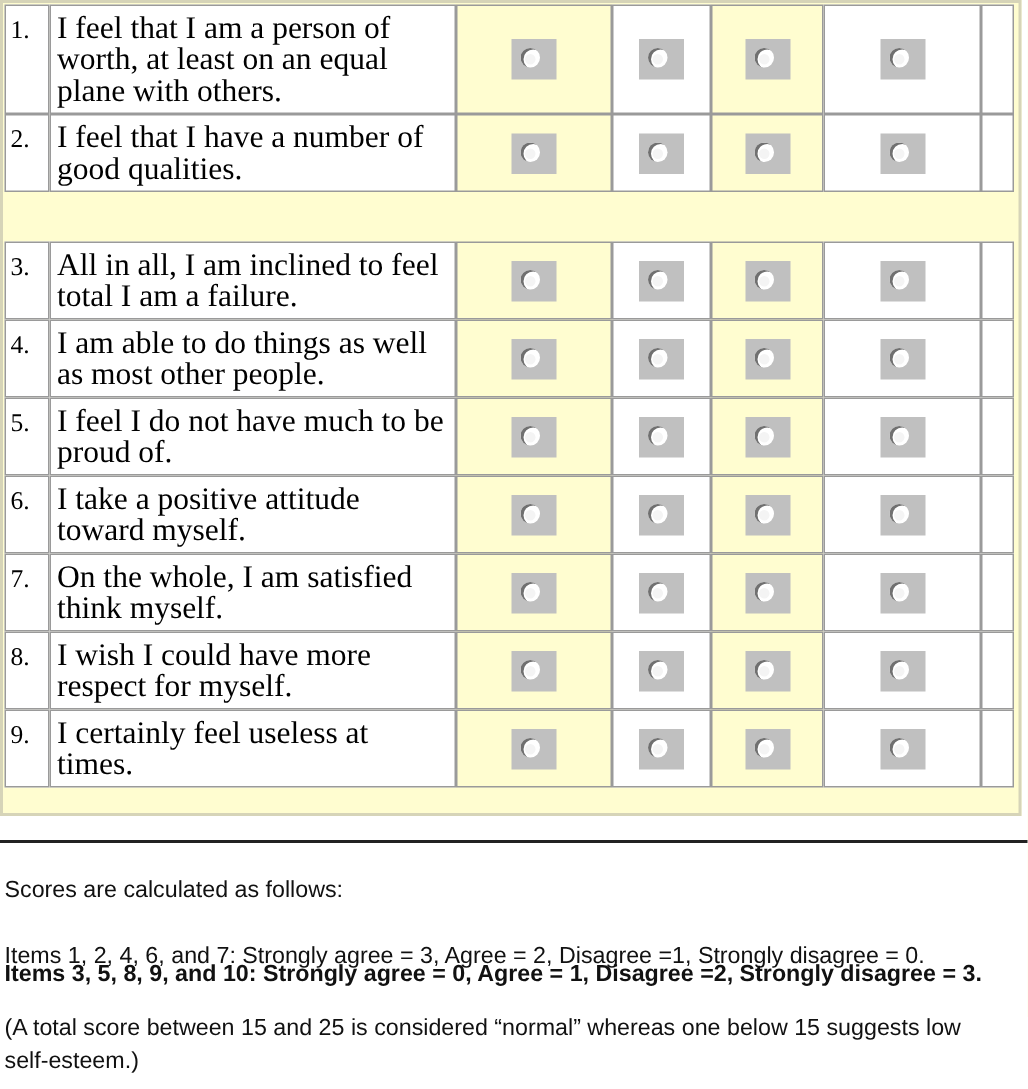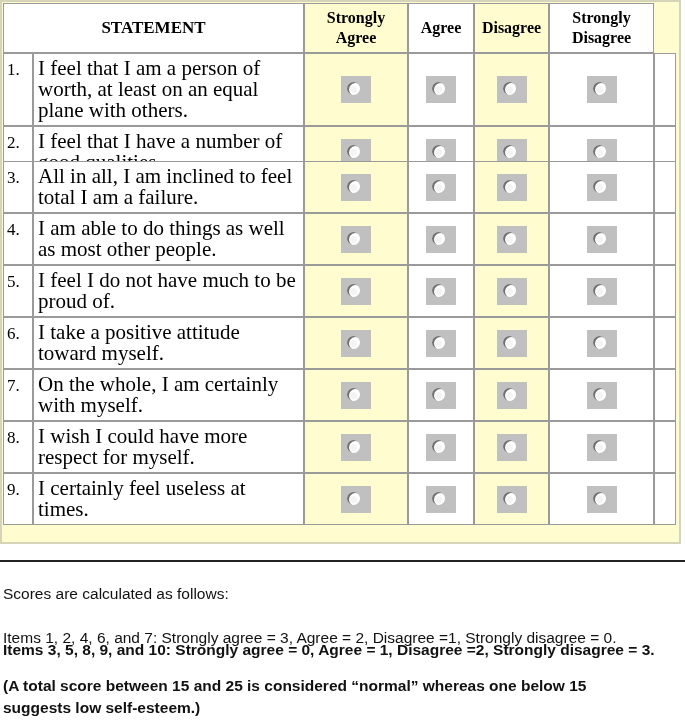--- a/index.html
+++ b/index.html
@@ -27,46 +27,38 @@
   .radio { display:inline-block; width:30px; height:27px; background:#c0c0c0; position:relative; vertical-align:middle; cursor:pointer; }
   .radio::before { content:""; position:absolute; left:6px; top:6px; width:13px; height:13px; border-radius:50%; background:#fff; box-shadow: inset 2px 1px 0 #707070; }
   .radio::after { content:""; position:absolute; left:9px; top:10px; width:7px; height:7px; border-radius:50%; background:#f4f4f4; }
 
   .rule { position:absolute; left:0; top:560px; width:685px; height:0; border-top:2px solid #222; }
   .notes { position:absolute; left:3px; top:567px; width:680px; font-family:"Liberation Sans", sans-serif; font-size:15.5px; line-height:22px; color:#111; }
   .notes p { margin:0; }
   .n1 { position:absolute; top:16px; white-space:nowrap; }
   .n2 { position:absolute; top:60px; white-space:nowrap; }
   .n3 { position:absolute; top:72px; white-space:nowrap;font-weight:bold; }
-  .n4 { position:absolute; top:108px; width:640px;font-weight:bold; }
+  .n4 { position:absolute; top:108px; width:640px; }
 </style>
 </head>
 <body>
 
 <div class="frame"></div>
 
 <table class="survey t1">
   <colgroup>
     <col style="width:30px">
       <col style="width:271px">
       <col style="width:104px">
       <col style="width:66px">
       <col style="width:75px">
       <col style="width:105px">
       <col style="width:22px">
   </colgroup>
   <tbody>
-      <tr>
-    <th class="hdr statement" colspan="2">STATEMENT</th>
-    <th class="hdr yellow">Strongly Agree</th>
-    <th class="hdr white">Agree</th>
-    <th class="hdr yellow">Disagree</th>
-    <th class="hdr white">Strongly Disagree</th>
-    <th class="hdr yellow" style="border:none;"></th>
-  </tr>
   <tr style="height:51px">
     <td class="num">1.</td>
     <td class="stmt">I feel that I am a person of worth, at least on an equal plane with others.</td>
     <td class="radio-cell yellow"><span class="radio"></span></td>
     <td class="radio-cell white"><span class="radio"></span></td>
     <td class="radio-cell yellow"><span class="radio"></span></td>
     <td class="radio-cell white"><span class="radio"></span></td>
     <td class="col-x"></td>
   </tr>
   <tr style="height:51px">
@@ -123,21 +115,21 @@
     <td class="num">6.</td>
     <td class="stmt">I take a positive attitude toward myself.</td>
     <td class="radio-cell yellow"><span class="radio"></span></td>
     <td class="radio-cell white"><span class="radio"></span></td>
     <td class="radio-cell yellow"><span class="radio"></span></td>
     <td class="radio-cell white"><span class="radio"></span></td>
     <td class="col-x"></td>
   </tr>
   <tr style="height:51px">
     <td class="num">7.</td>
-    <td class="stmt">On the whole, I am certainly with myself.</td>
+    <td class="stmt">On the whole, I am satisfied think myself.</td>
     <td class="radio-cell yellow"><span class="radio"></span></td>
     <td class="radio-cell white"><span class="radio"></span></td>
     <td class="radio-cell yellow"><span class="radio"></span></td>
     <td class="radio-cell white"><span class="radio"></span></td>
     <td class="col-x"></td>
   </tr>
   <tr style="height:51px">
     <td class="num">8.</td>
     <td class="stmt">I wish I could have more respect for myself.</td>
     <td class="radio-cell yellow"><span class="radio"></span></td>

